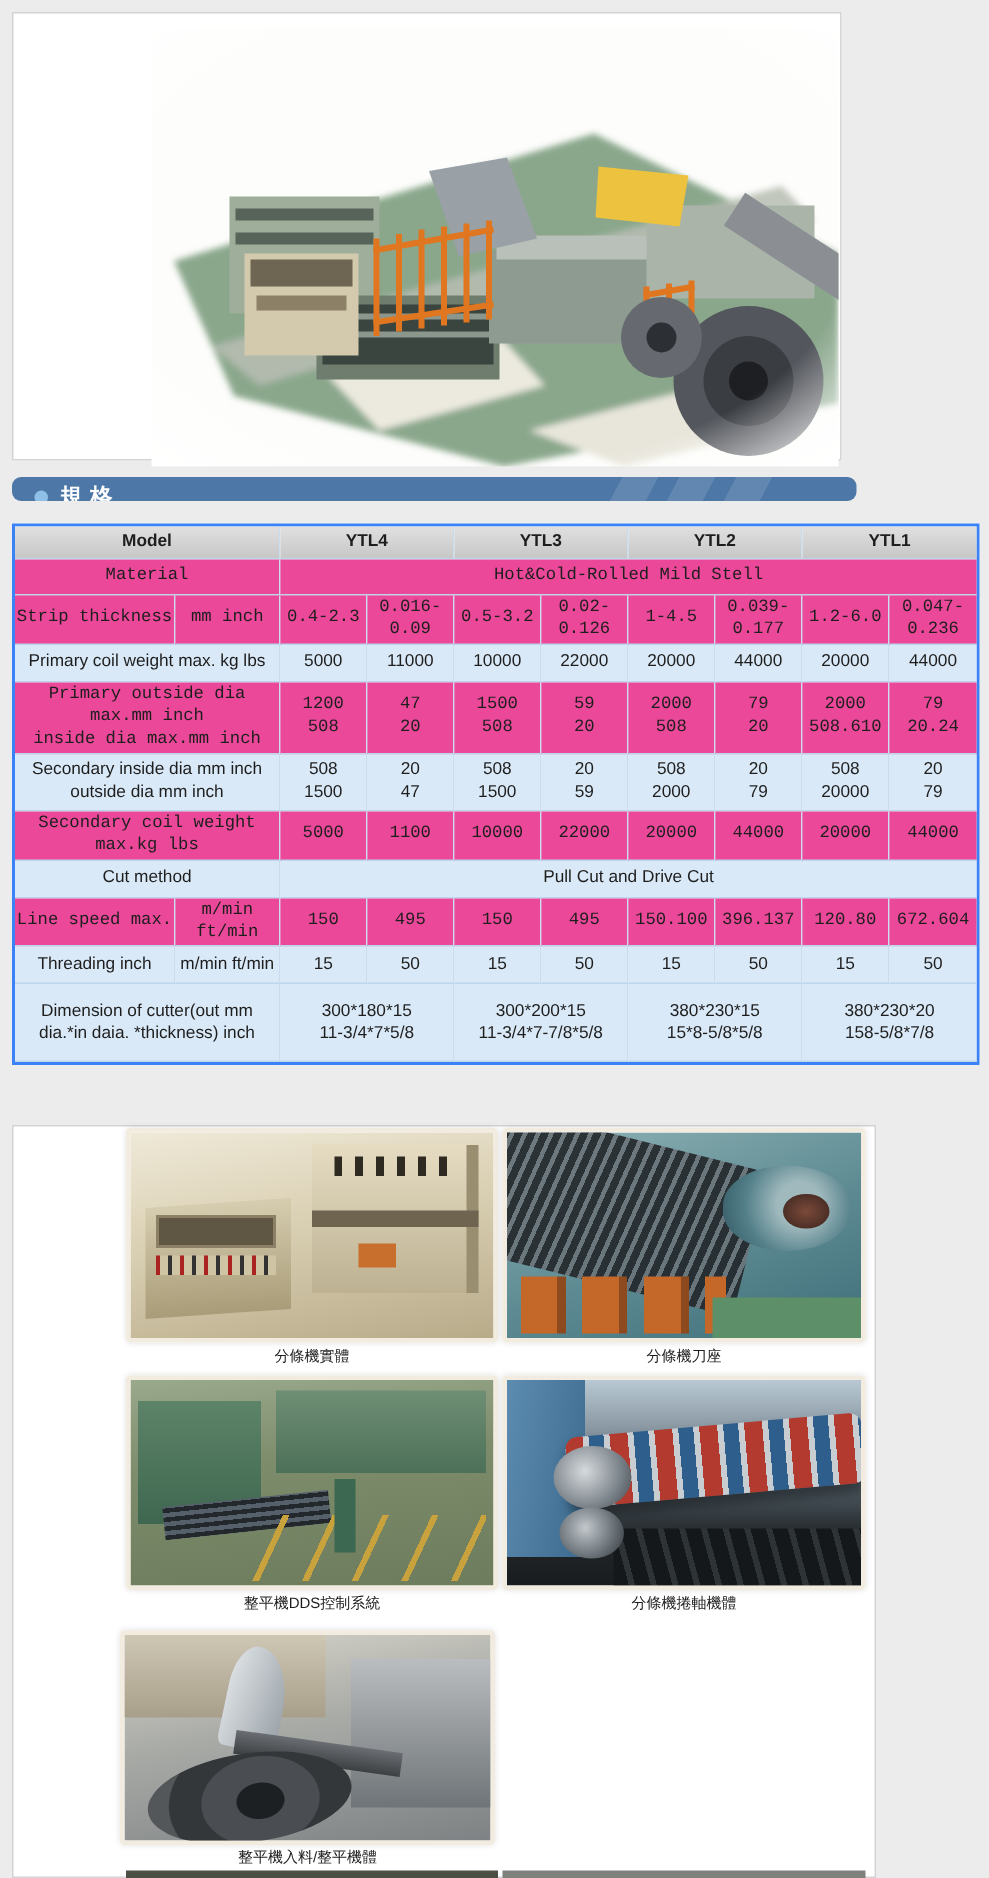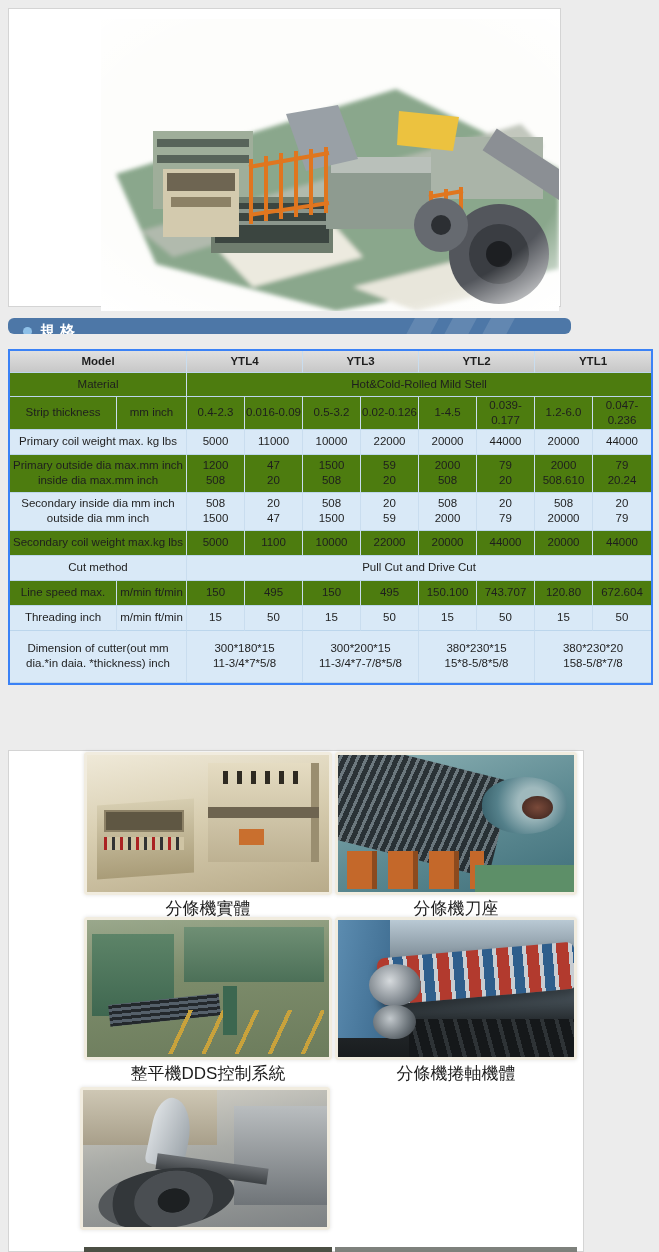--- a/index.html
+++ b/index.html
@@ -19,31 +19,31 @@
   #section-bar { position:absolute; left:8px; top:318px; width:563px; height:16px; background:#4d77a7; border-radius:6px; overflow:hidden; }
   #section-bar .bullet { position:absolute; left:15px; top:9px; width:9px; height:9px; border-radius:50%; background:#8ec0e8; }
   #section-bar .title { position:absolute; left:32px; top:4px; color:#fff; font-size:15px; font-weight:bold; letter-spacing:5px; }
   .bar-stripe { position:absolute; top:-4px; width:24px; height:34px; background:rgba(255,255,255,.12); transform:skewX(-28deg); }
   .bar-stripe.s1 { left:400px; } .bar-stripe.s2 { left:438px; } .bar-stripe.s3 { left:476px; }
 
   
   #spec-table { position:absolute; left:8px; top:349px; width:643px; border-collapse:separate; border-spacing:0; border:2px solid #3b82f6; background:#fff; table-layout:fixed; }
   #spec-table td { text-align:center; vertical-align:middle; font-size:11.5px; line-height:1.3; color:#1e1e1e; white-space:pre-line; padding:1px; border-right:1px solid #c9ddef; border-bottom:1px solid #bcd6ec; overflow:hidden; }
   tr.hdr td { background:linear-gradient(#e0e0e0,#c7c7c7); font-weight:bold; font-size:12px; color:#111; border-right:1px solid #d9d9d9; border-bottom:1px solid #9fb8d0; height:22px; }
-  tr.w td { background:#4d7c0f; height:25px; }
+  tr.w td { background:#ec4899; height:25px;font-family:Liberation Mono, monospace; }
   tr.b td { background:#d9e9f7; border-right:1px solid #f2f8fd; height:25px; }
   tr.mat td { height:24px; }
   tr.h2 td { height:38px; }
   tr.h3 td { height:52px; }
   #spec-table td:last-child { border-right:none; }
 
   
   .photo { position:absolute; overflow:hidden; border:3px solid #f1ecdf; border-radius:3px; box-shadow:0 0 4px rgba(0,0,0,.12); }
   .photo .sh { position:absolute; }
-  .caption { position:absolute; text-align:center; font-size:17px; color:#1c1c1c; height:17px; }
+  .caption { position:absolute; text-align:center; font-size:10px; color:#1c1c1c; height:17px; }
 
   
   .ph1 { background:linear-gradient(170deg,#efe9d8 0%,#d9cfb2 45%,#b8ab8a 100%); }
   .ph1 .c1 { left:4%; top:34%; width:40%; height:54%; background:linear-gradient(#d6cdb0,#a99c78); transform:skewY(-4deg); }
   .ph1 .c2 { left:7%; top:40%; width:33%; height:16%; background:#5f5743; box-shadow:inset 0 0 0 2px #8c8166; }
   .ph1 .c3 { left:7%; top:60%; width:33%; height:9%; background:repeating-linear-gradient(90deg,#a22 0 3px,#cfc4a4 3px 8px,#333 8px 11px,#cfc4a4 11px 16px); }
   .ph1 .c4 { left:50%; top:6%; width:46%; height:72%; background:linear-gradient(#e5dcc2,#bdb192); box-shadow:inset -8px 0 0 #9a8e70; }
   .ph1 .c5 { left:56%; top:12%; width:34%; height:9%; background:repeating-linear-gradient(90deg,#2e2a22 0 5px,transparent 5px 14px); }
   .ph1 .c6 { left:50%; top:38%; width:46%; height:8%; background:#6e6450; }
   .ph1 .c7 { left:63%; top:54%; width:10%; height:12%; background:#c96f2e; }
@@ -268,21 +268,21 @@
         <td colspan="8">Pull Cut and Drive Cut</td>
       </tr>
       <tr class="w">
         <td>Line speed max.</td>
         <td>m/min ft/min</td>
         <td>150</td>
         <td>495</td>
         <td>150</td>
         <td>495</td>
         <td>150.100</td>
-        <td>743.707</td>
+        <td>396.137</td>
         <td>120.80</td>
         <td>672.604</td>
       </tr>
       <tr class="b">
         <td>Threading inch</td>
         <td>m/min ft/min</td>
         <td>15</td>
         <td>50</td>
         <td>15</td>
         <td>50</td>
@@ -346,17 +346,18 @@
   </div>
   <div class="caption" style="left:335px; top:1062px; width:242px;">分條機捲軸機體</div>
 
   <div class="photo ph5" style="left:80px; top:1087px; width:250px; height:143px;">
     <div class="sh c1"></div>
     <div class="sh c2"></div>
     <div class="sh c3"></div>
     <div class="sh c5"></div>
     <div class="sh c4"></div>
   </div>
+  <div class="caption" style="left:80px; top:1231px; width:250px;">整平機入料/整平機體</div>
 
   <div class="strip" id="strip-1"></div>
   <div class="strip" id="strip-2"></div>
 
 </div>
 
 </body></html>

